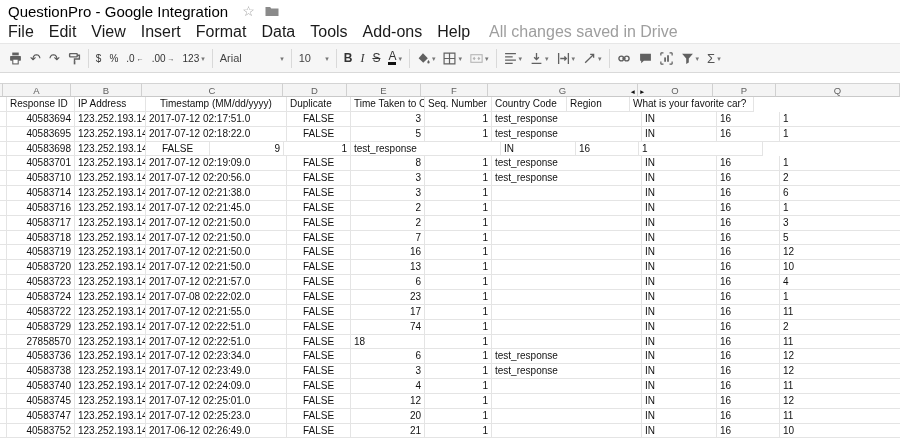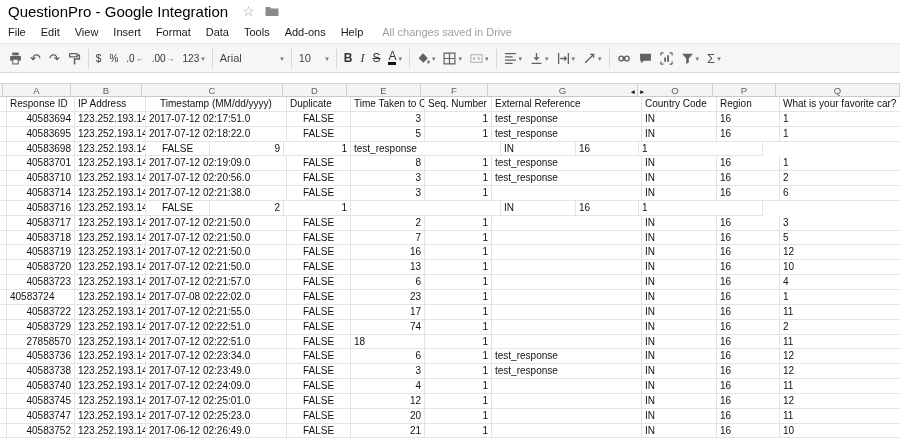--- a/index.html
+++ b/index.html
@@ -7,21 +7,21 @@
     font-family:"Liberation Sans", sans-serif; }
   .app { position:relative; width:900px; height:438px; }
 
   
   .titlebar { height:22px; display:flex; align-items:center; padding-left:8px; }
   .doc-title { font-size:15px; color:#000; }
   .star { font-size:14px; color:#9e9e9e; margin-left:14px; cursor:pointer; }
   .folder { margin-left:10px; display:flex; align-items:center; }
 
   
-  .menubar { height:19px; display:flex; align-items:center; padding-left:8px; font-size:11px; color:#1a1a1a; }
+  .menubar { height:19px; display:flex; align-items:center; padding-left:8px; font-size:16px; color:#1a1a1a; }
   .menu-item { margin-right:15px; cursor:pointer; }
   .menu-status { color:#9e9e9e; margin-left:4px; }
 
   
   .toolbar { margin-top:2px; height:30px; background:#f6f6f6;
     border-top:1px solid #e7e7e7; border-bottom:1px solid #d9d9d9;
     display:flex; align-items:center; padding:0 5px; font-size:11px; color:#444; }
   .tb-btn { height:22px; padding:0 4px; display:flex; align-items:center; justify-content:center;
     border-radius:2px; cursor:pointer; gap:2px; }
   .tb-sep { width:1px; height:19px; background:#d9d9d9; margin:0 3px; flex:none; }
@@ -245,21 +245,20 @@
       </div>
     <div id="grid">
         <div class="sheet-row">
           <div class="cell gutter" style="width: 3px;"></div>
           <div class="cell" style="width: 68px; text-align: left;">Response ID</div>
           <div class="cell" style="width: 71px; text-align: left;">IP Address</div>
           <div class="cell" style="width: 141px; text-align: center;">Timestamp (MM/dd/yyyy)</div>
           <div class="cell" style="width: 64px; text-align: left;">Duplicate</div>
           <div class="cell" style="width: 74px; text-align: left;">Time Taken to Co</div>
           <div class="cell" style="width: 67px; text-align: left;">Seq. Number</div>
-          <div class="cell" style="width: 150px; text-align: left;">External Reference</div>
           <div class="cell" style="width: 75px; text-align: left;">Country Code</div>
           <div class="cell" style="width: 63px; text-align: left;">Region</div>
           <div class="cell" style="width: 124px; text-align: left;">What is your favorite car?</div>
         </div>
         <div class="sheet-row">
           <div class="cell gutter" style="width: 3px;"></div>
           <div class="cell" style="width: 68px; text-align: right;">40583694</div>
           <div class="cell" style="width: 71px; text-align: left;">123.252.193.148</div>
           <div class="cell" style="width: 141px; text-align: left;">2017-07-12 02:17:51.0</div>
           <div class="cell" style="width: 64px; text-align: center;">FALSE</div>
@@ -331,20 +330,21 @@
           <div class="cell" style="width: 67px; text-align: right;">1</div>
           <div class="cell" style="width: 150px; text-align: left;"></div>
           <div class="cell" style="width: 75px; text-align: left;">IN</div>
           <div class="cell" style="width: 63px; text-align: left;">16</div>
           <div class="cell" style="width: 124px; text-align: left;">6</div>
         </div>
         <div class="sheet-row">
           <div class="cell gutter" style="width: 3px;"></div>
           <div class="cell" style="width: 68px; text-align: right;">40583716</div>
           <div class="cell" style="width: 71px; text-align: left;">123.252.193.148</div>
+          <div class="cell" style="width: 141px; text-align: left;">2017-07-12 02:21:45.0</div>
           <div class="cell" style="width: 64px; text-align: center;">FALSE</div>
           <div class="cell" style="width: 74px; text-align: right;">2</div>
           <div class="cell" style="width: 67px; text-align: right;">1</div>
           <div class="cell" style="width: 150px; text-align: left;"></div>
           <div class="cell" style="width: 75px; text-align: left;">IN</div>
           <div class="cell" style="width: 63px; text-align: left;">16</div>
           <div class="cell" style="width: 124px; text-align: left;">1</div>
         </div>
         <div class="sheet-row">
           <div class="cell gutter" style="width: 3px;"></div>
@@ -406,21 +406,21 @@
           <div class="cell" style="width: 64px; text-align: center;">FALSE</div>
           <div class="cell" style="width: 74px; text-align: right;">6</div>
           <div class="cell" style="width: 67px; text-align: right;">1</div>
           <div class="cell" style="width: 150px; text-align: left;"></div>
           <div class="cell" style="width: 75px; text-align: left;">IN</div>
           <div class="cell" style="width: 63px; text-align: left;">16</div>
           <div class="cell" style="width: 124px; text-align: left;">4</div>
         </div>
         <div class="sheet-row">
           <div class="cell gutter" style="width: 3px;"></div>
-          <div class="cell" style="width: 68px; ">40583724</div>
+          <div class="cell" style="width: 68px; text-align: right;">40583724</div>
           <div class="cell" style="width: 71px; text-align: left;">123.252.193.148</div>
           <div class="cell" style="width: 141px; text-align: left;">2017-07-08 02:22:02.0</div>
           <div class="cell" style="width: 64px; text-align: center;">FALSE</div>
           <div class="cell" style="width: 74px; text-align: right;">23</div>
           <div class="cell" style="width: 67px; text-align: right;">1</div>
           <div class="cell" style="width: 150px; text-align: left;"></div>
           <div class="cell" style="width: 75px; text-align: left;">IN</div>
           <div class="cell" style="width: 63px; text-align: left;">16</div>
           <div class="cell" style="width: 124px; text-align: left;">1</div>
         </div>

